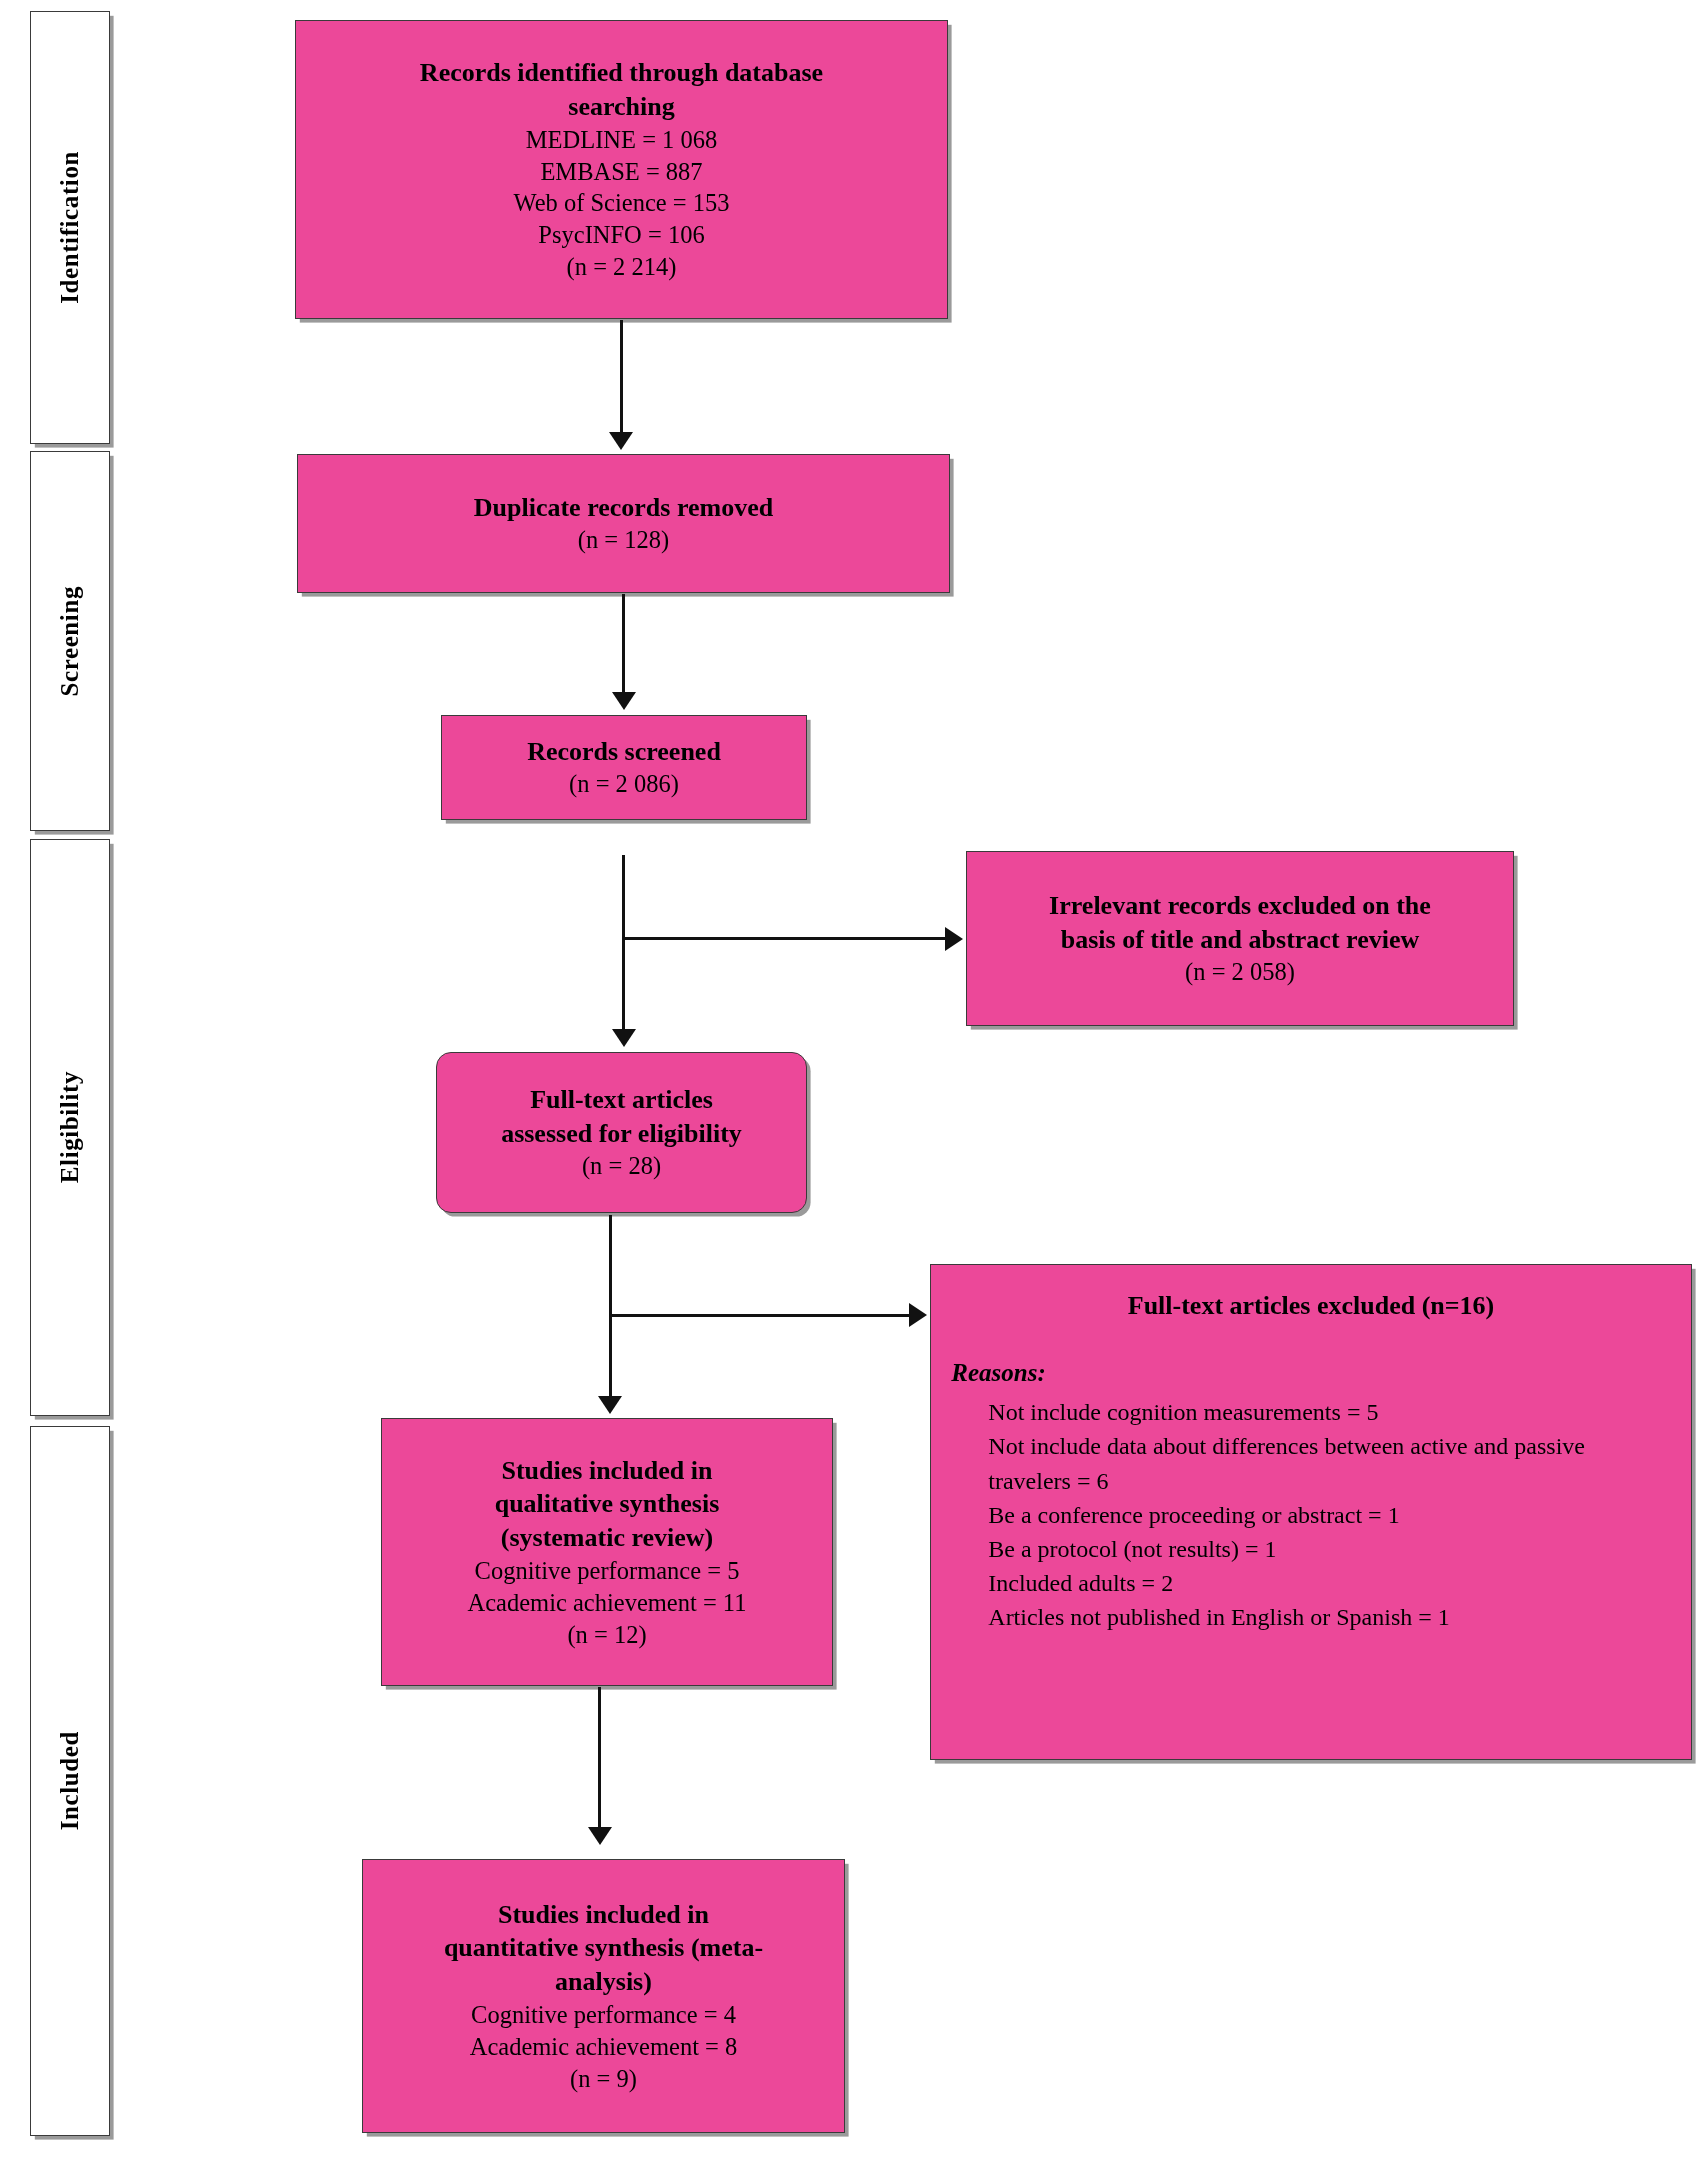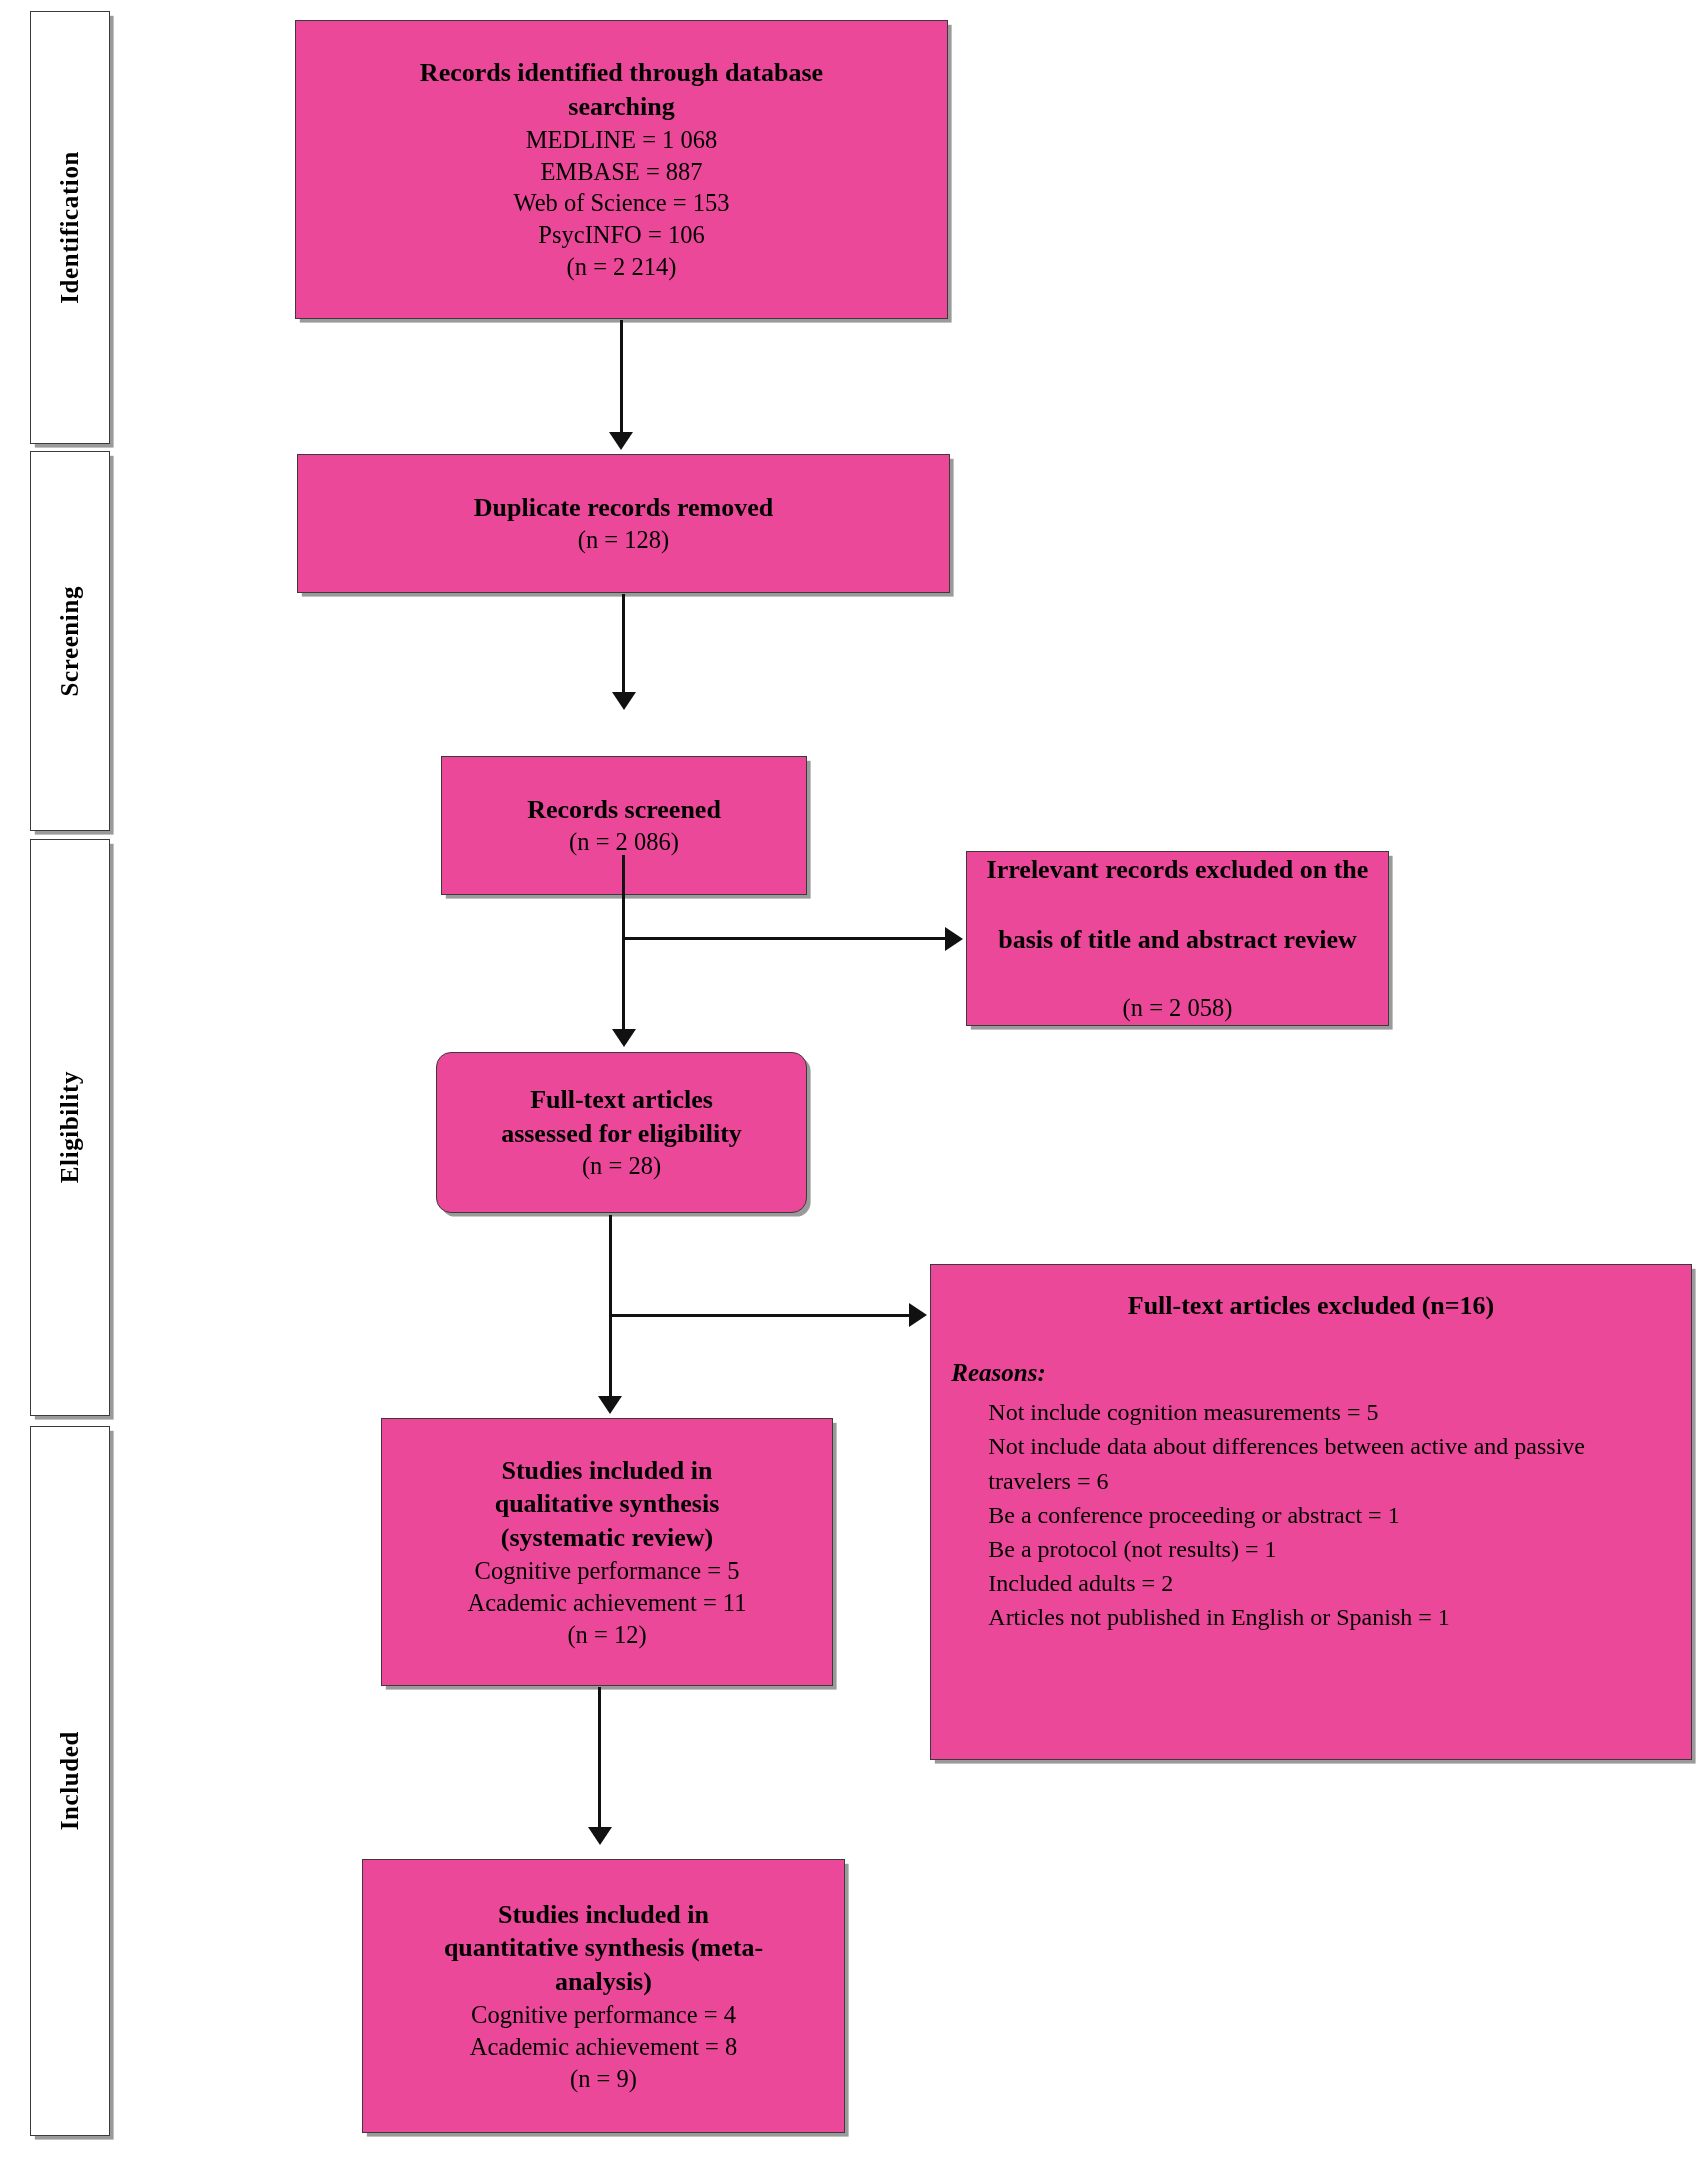--- a/index.html
+++ b/index.html
@@ -80,24 +80,24 @@
     border-left: 18px solid #111111;
   }
 
   
   #box-identified { left:295px;  top:20px;   width:653px; height:299px;  font-size:24.5px; }
   #box-identified .hd { font-weight:bold; font-size:26px; }
 
   #box-duplicates { left:297px;  top:454px;  width:653px; height:139px;  font-size:24.5px; }
   #box-duplicates .hd { font-weight:bold; font-size:26px; }
 
-  #box-screened   { left:441px;  top:715px; width:366px;  height:139px;  font-size:24.5px;margin-top:41px; }
+  #box-screened   { left:441px;  top:715px; width:366px;  height:105px;  font-size:24.5px; }
   #box-screened .hd { font-weight:bold; font-size:26px; }
 
-  #box-irrelevant { left:966px; top:851px; width:423px;  height:175px;  font-size:24.5px;gap:36px; }
+  #box-irrelevant { left:966px; top:851px; width:548px;  height:175px;  font-size:24.5px; }
   #box-irrelevant .hd { font-weight:bold; font-size:26px; }
 
   #box-fulltext   { left:436px;  top:1052px; width:371px;  height:161px;  font-size:24.5px;border-radius:15px; }
   #box-fulltext .hd { font-weight:bold; font-size:26px; }
 
   #box-excluded   { left:930px; top:1264px; width:762px; height:496px;
                     justify-content:flex-start; align-items:stretch;
                     text-align:left; font-size:24px; padding:23px 20.3px 0 20.3px; line-height:1.42; }
   #box-excluded .hd { font-weight:bold; font-size:26px; text-align:center; margin-bottom:30px; }
   #box-excluded .reasons-label { font-style:italic; font-weight:bold; font-size:25px; margin-bottom:5px; }

